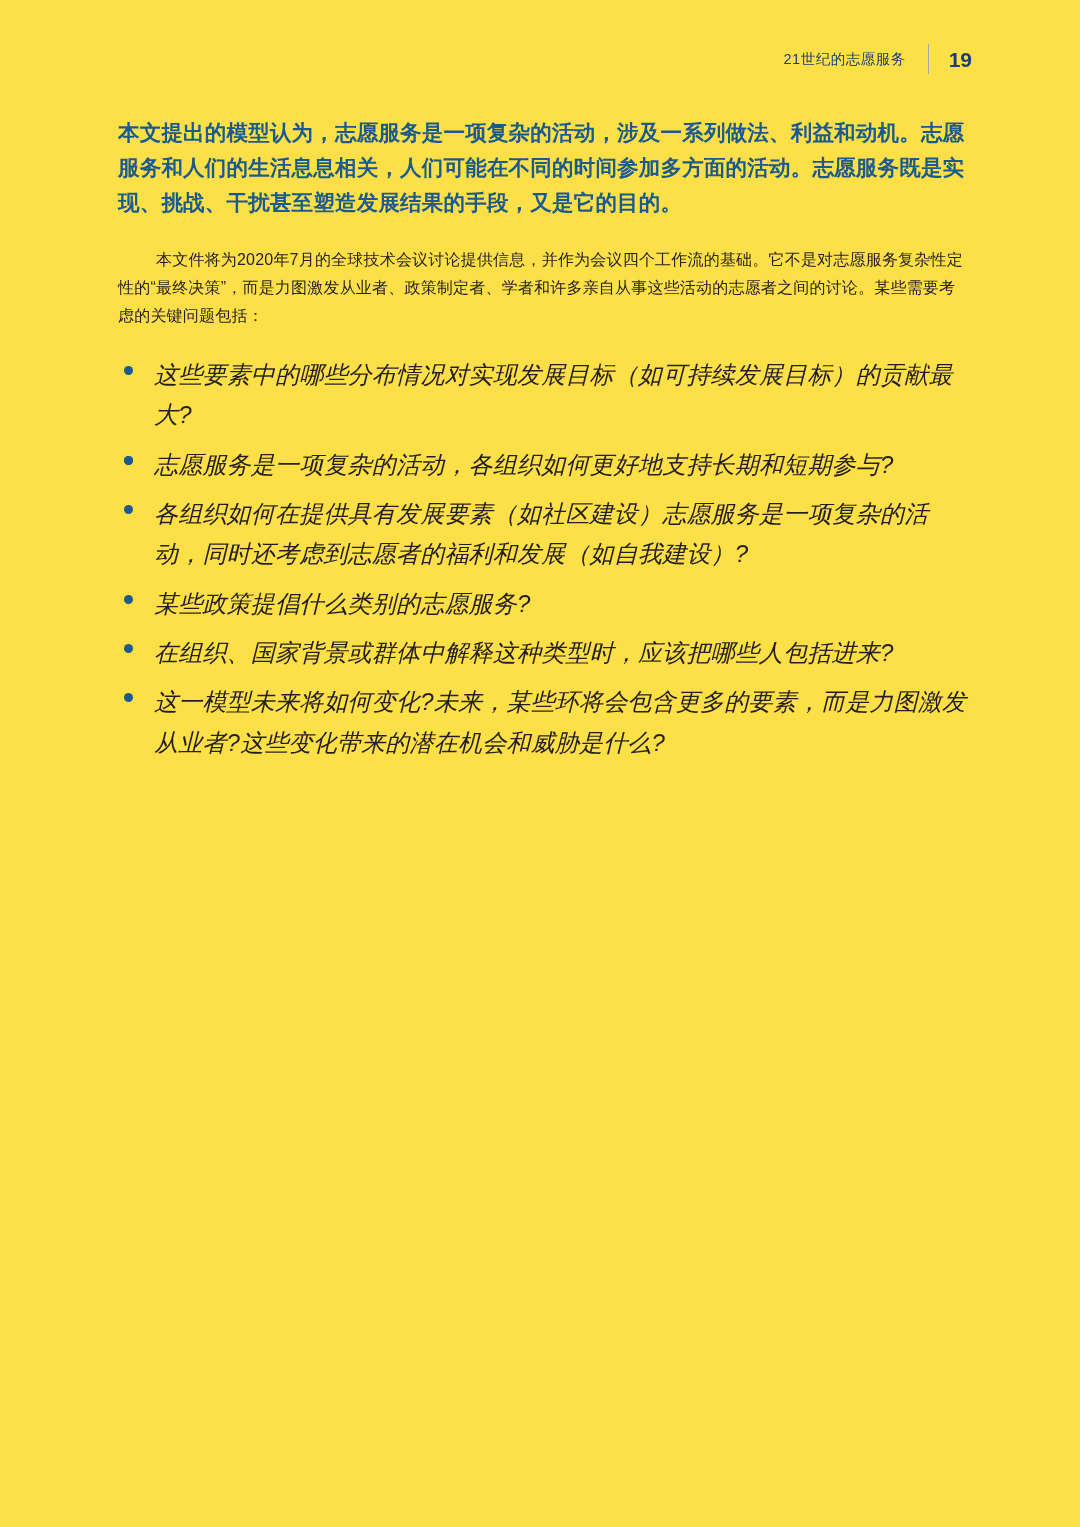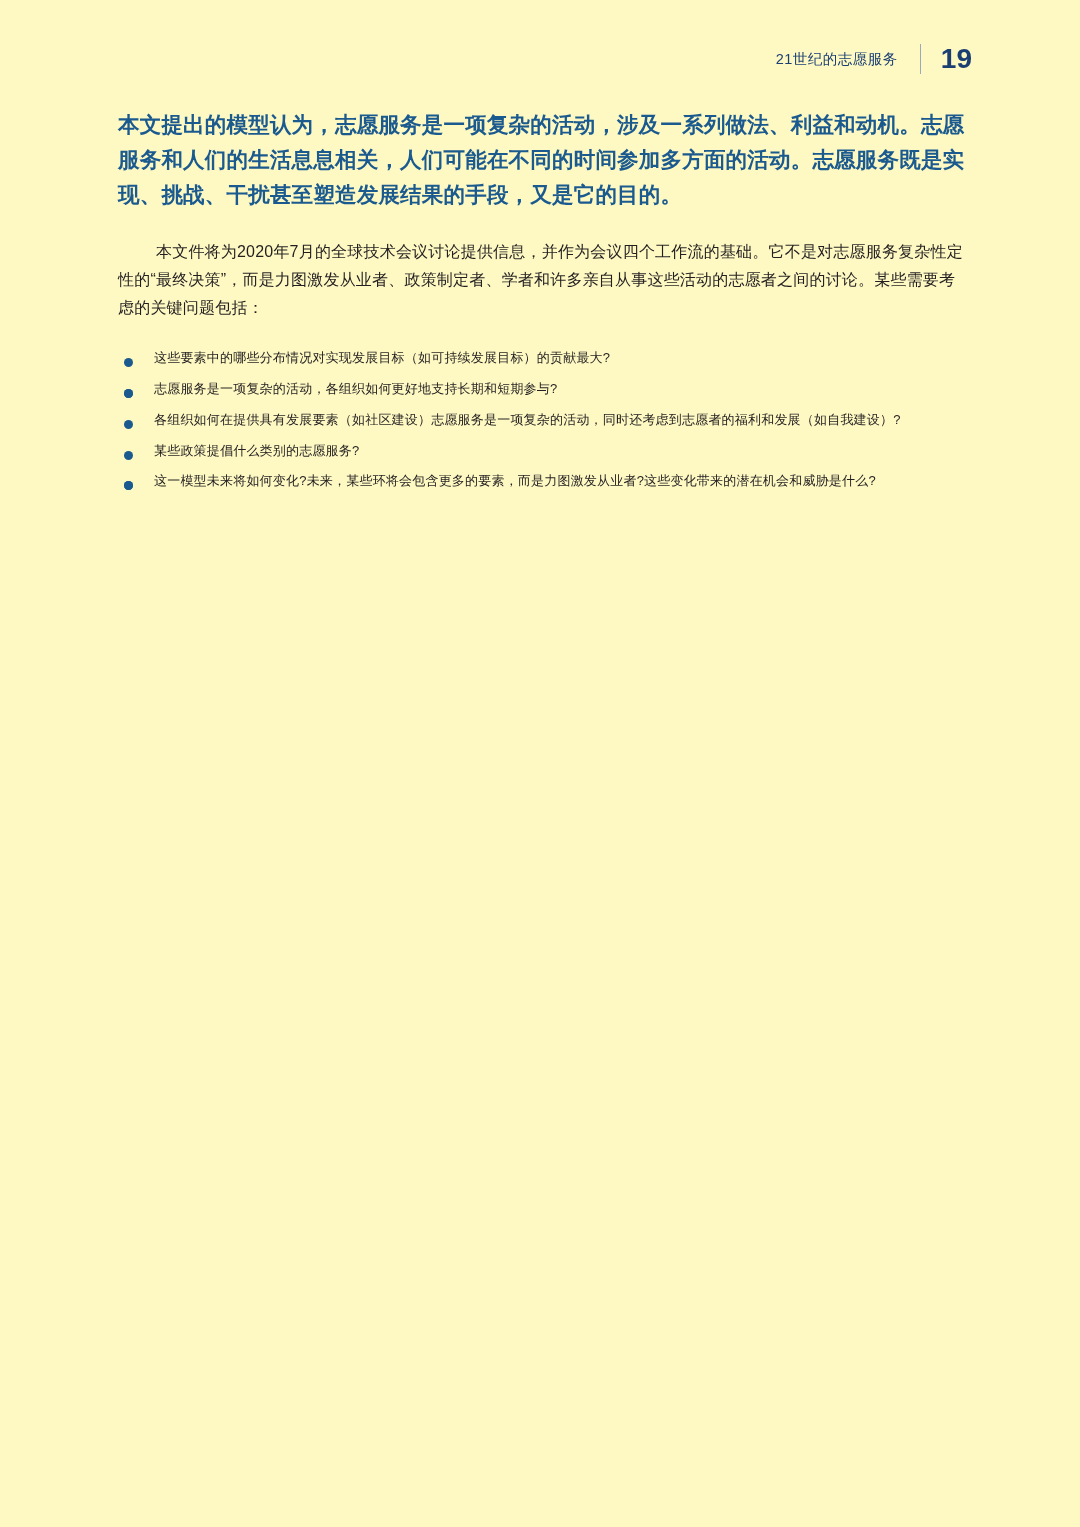--- a/index.html
+++ b/index.html
@@ -12,21 +12,21 @@
     height: 1527px;
     font-family: "Liberation Sans", sans-serif;
     color: #231f20;
     position: relative;
     overflow: hidden;
   }
 
   .page {
     position: absolute;
     inset: 0;
-    background: #fef9c3;
+    background: #fde047;
   }
 
   
   .header {
     position: absolute;
     top: 44px;
     right: 108px;
     display: flex;
     align-items: center;
     height: 30px;
@@ -37,32 +37,32 @@
     letter-spacing: 0.5px;
     line-height: 1;
     padding-right: 22px;
   }
   .header-rule {
     width: 1px;
     height: 30px;
     background: #9aa9bd;
   }
   .header-page-number {
-    font-size: 28px;
+    font-size: 21px;
     font-weight: bold;
     color: #1b3f73;
     padding-left: 20px;
     line-height: 1;
   }
 
   
   .content {
     position: absolute;
     left: 118px;
-    top: 108px;
+    top: 116px;
     width: 850px;
   }
 
   .lead {
     font-size: 21.5px;
     line-height: 1.62;
     color: #1b5a8f;
     font-weight: bold;
     letter-spacing: 0.2px;
     margin: 0 0 26px 0;
@@ -78,25 +78,26 @@
   }
 
   .bullet-list {
     list-style: none;
     margin: 0;
     padding: 0;
   }
   .bullet-item {
     position: relative;
     padding-left: 36px;
-    font-size: 13px;
+    font-size: 24px;
     line-height: 1.68;
     color: #231f20;
     margin-bottom: 9px;
     letter-spacing: 0.2px;
+    font-style: italic;
   }
   .bullet-dot {
     position: absolute;
     left: 6px;
     top: 11px;
     width: 9px;
     height: 9px;
     border-radius: 50%;
     background: #1b5a8f;
   }
@@ -133,20 +134,21 @@
       <li class="bullet-item">
         <span class="bullet-dot"></span>
         <span>各组织如何在提供具有发展要素（如社区建设）志愿服务是一项复杂的活动，同时还考虑到志愿者的福利和发展（如自我建设）?</span>
       </li>
       <li class="bullet-item">
         <span class="bullet-dot"></span>
         <span>某些政策提倡什么类别的志愿服务?</span>
       </li>
       <li class="bullet-item">
         <span class="bullet-dot"></span>
+        <span>在组织、国家背景或群体中解释这种类型时，应该把哪些人包括进来?</span>
       </li>
       <li class="bullet-item">
         <span class="bullet-dot"></span>
         <span>这一模型未来将如何变化?未来，某些环将会包含更多的要素，而是力图激发从业者?这些变化带来的潜在机会和威胁是什么?</span>
       </li>
     </ul>
 
   </div>
 </div>
 

